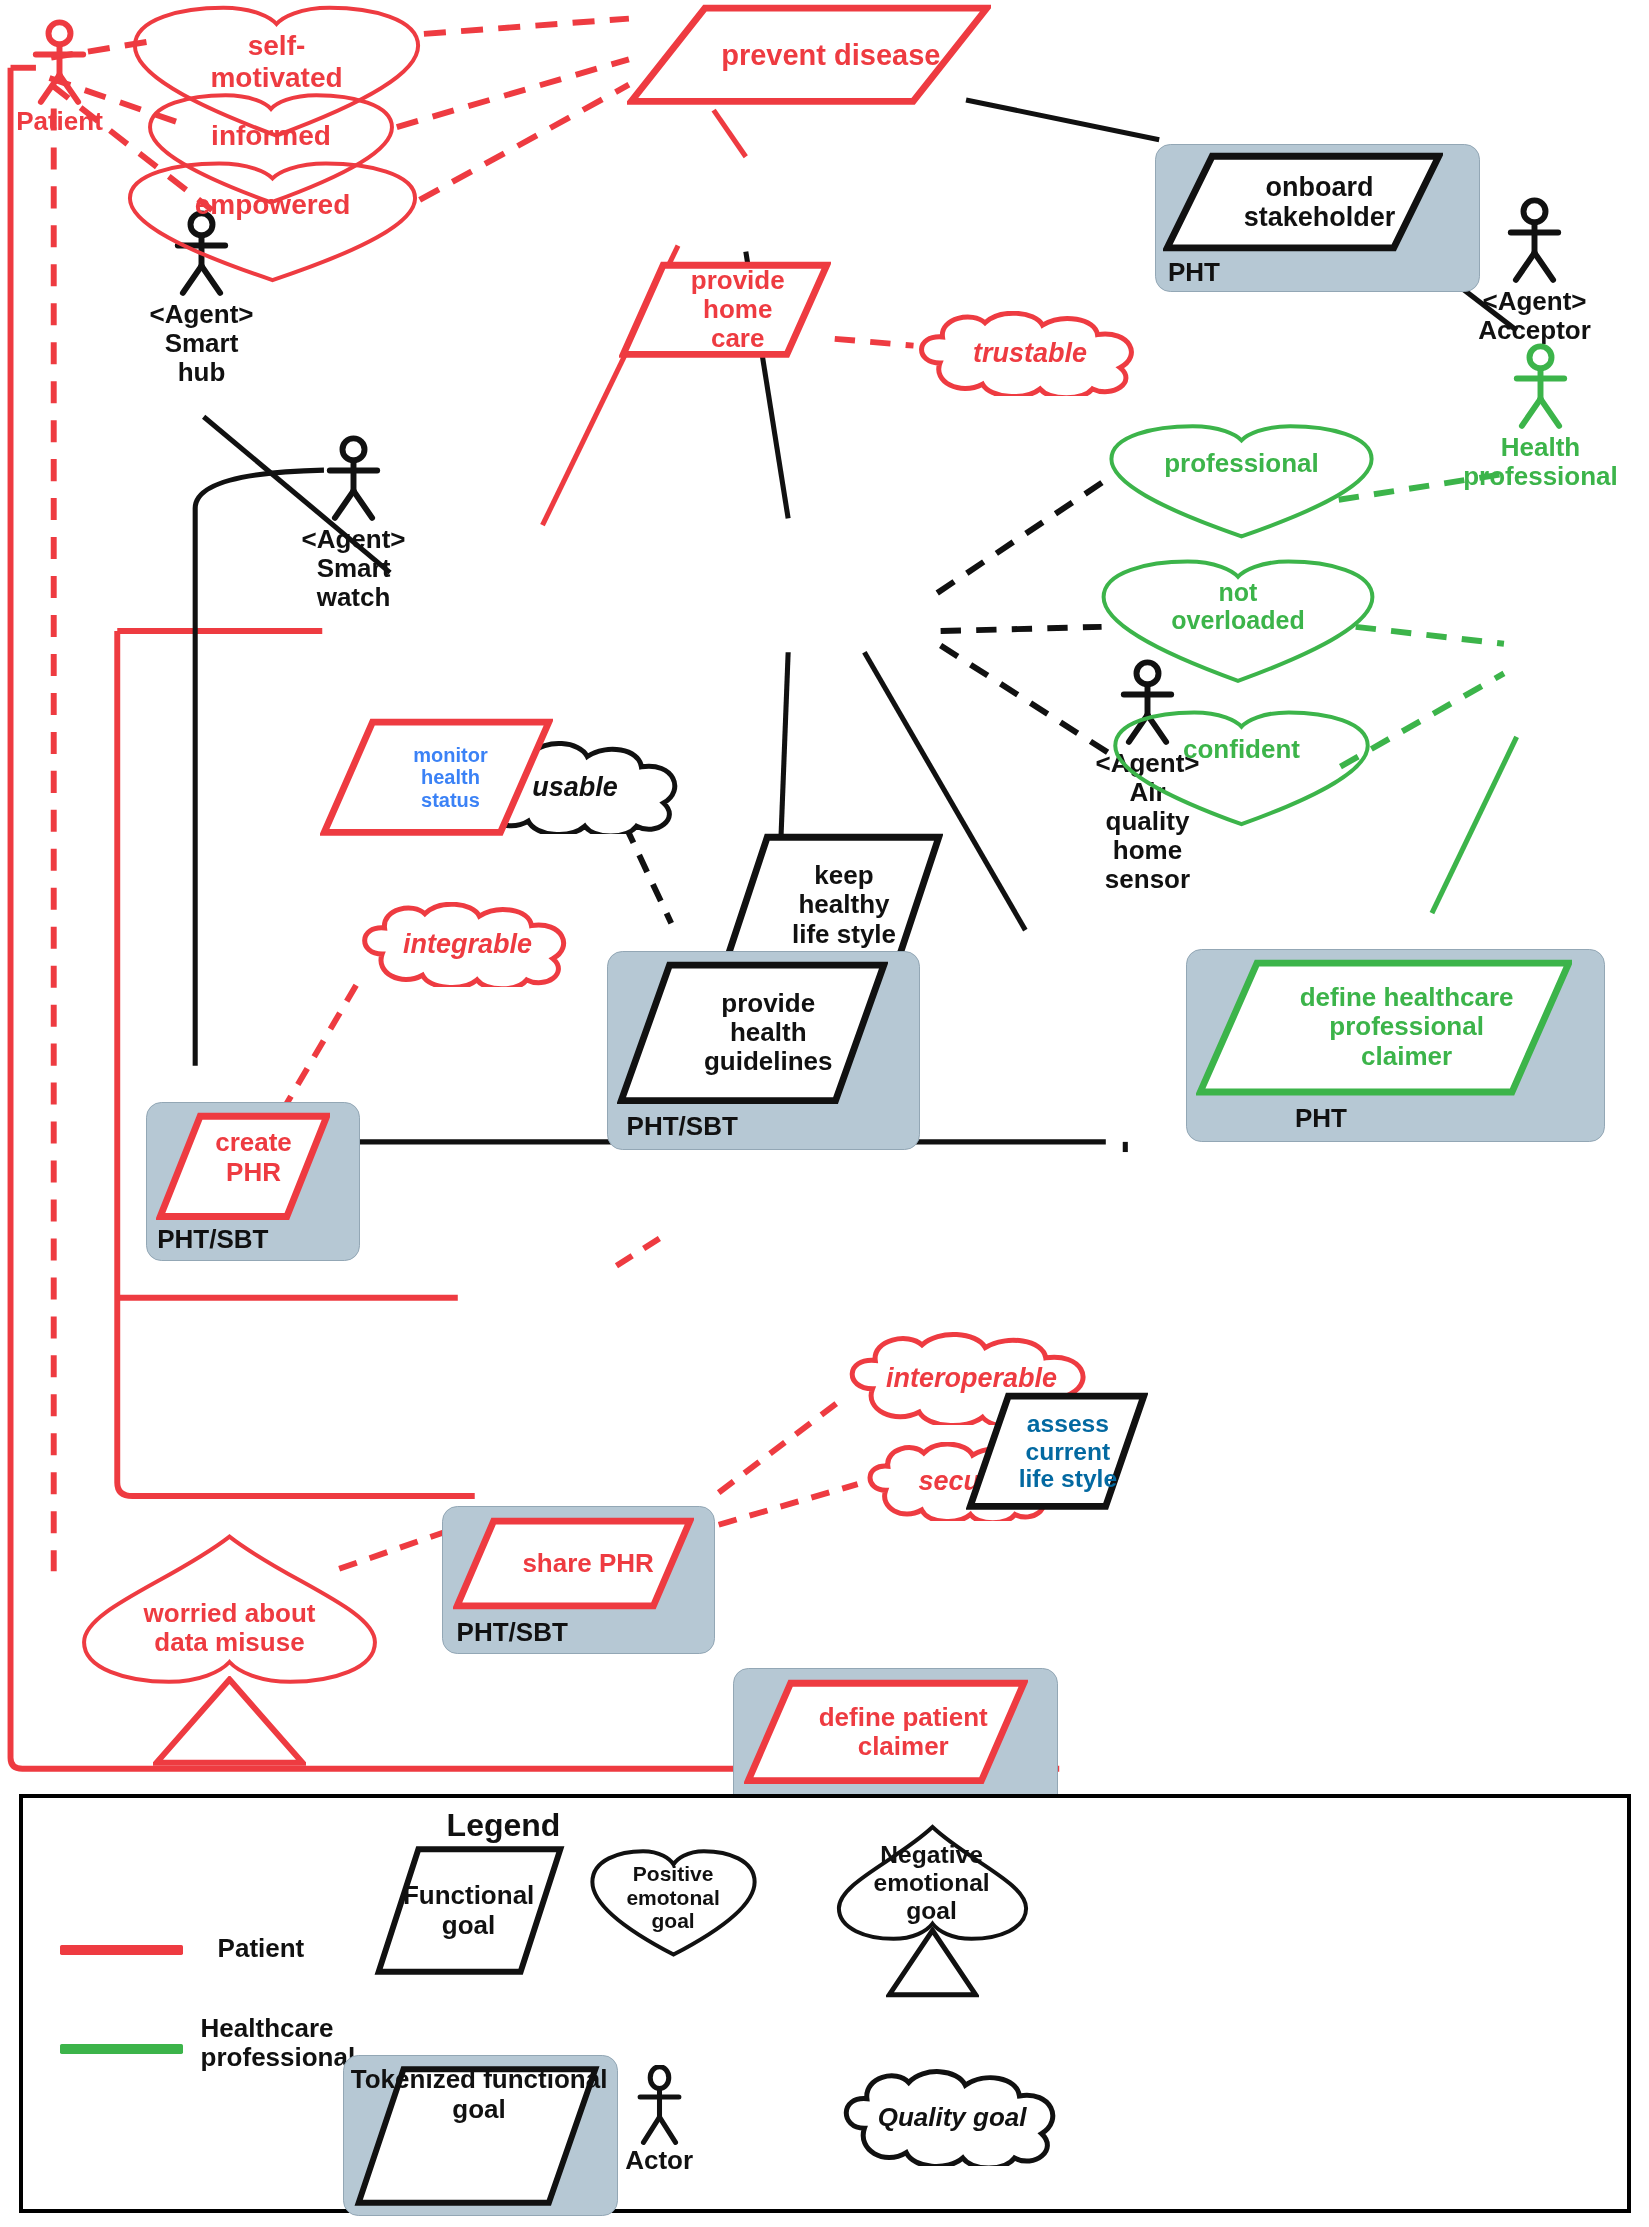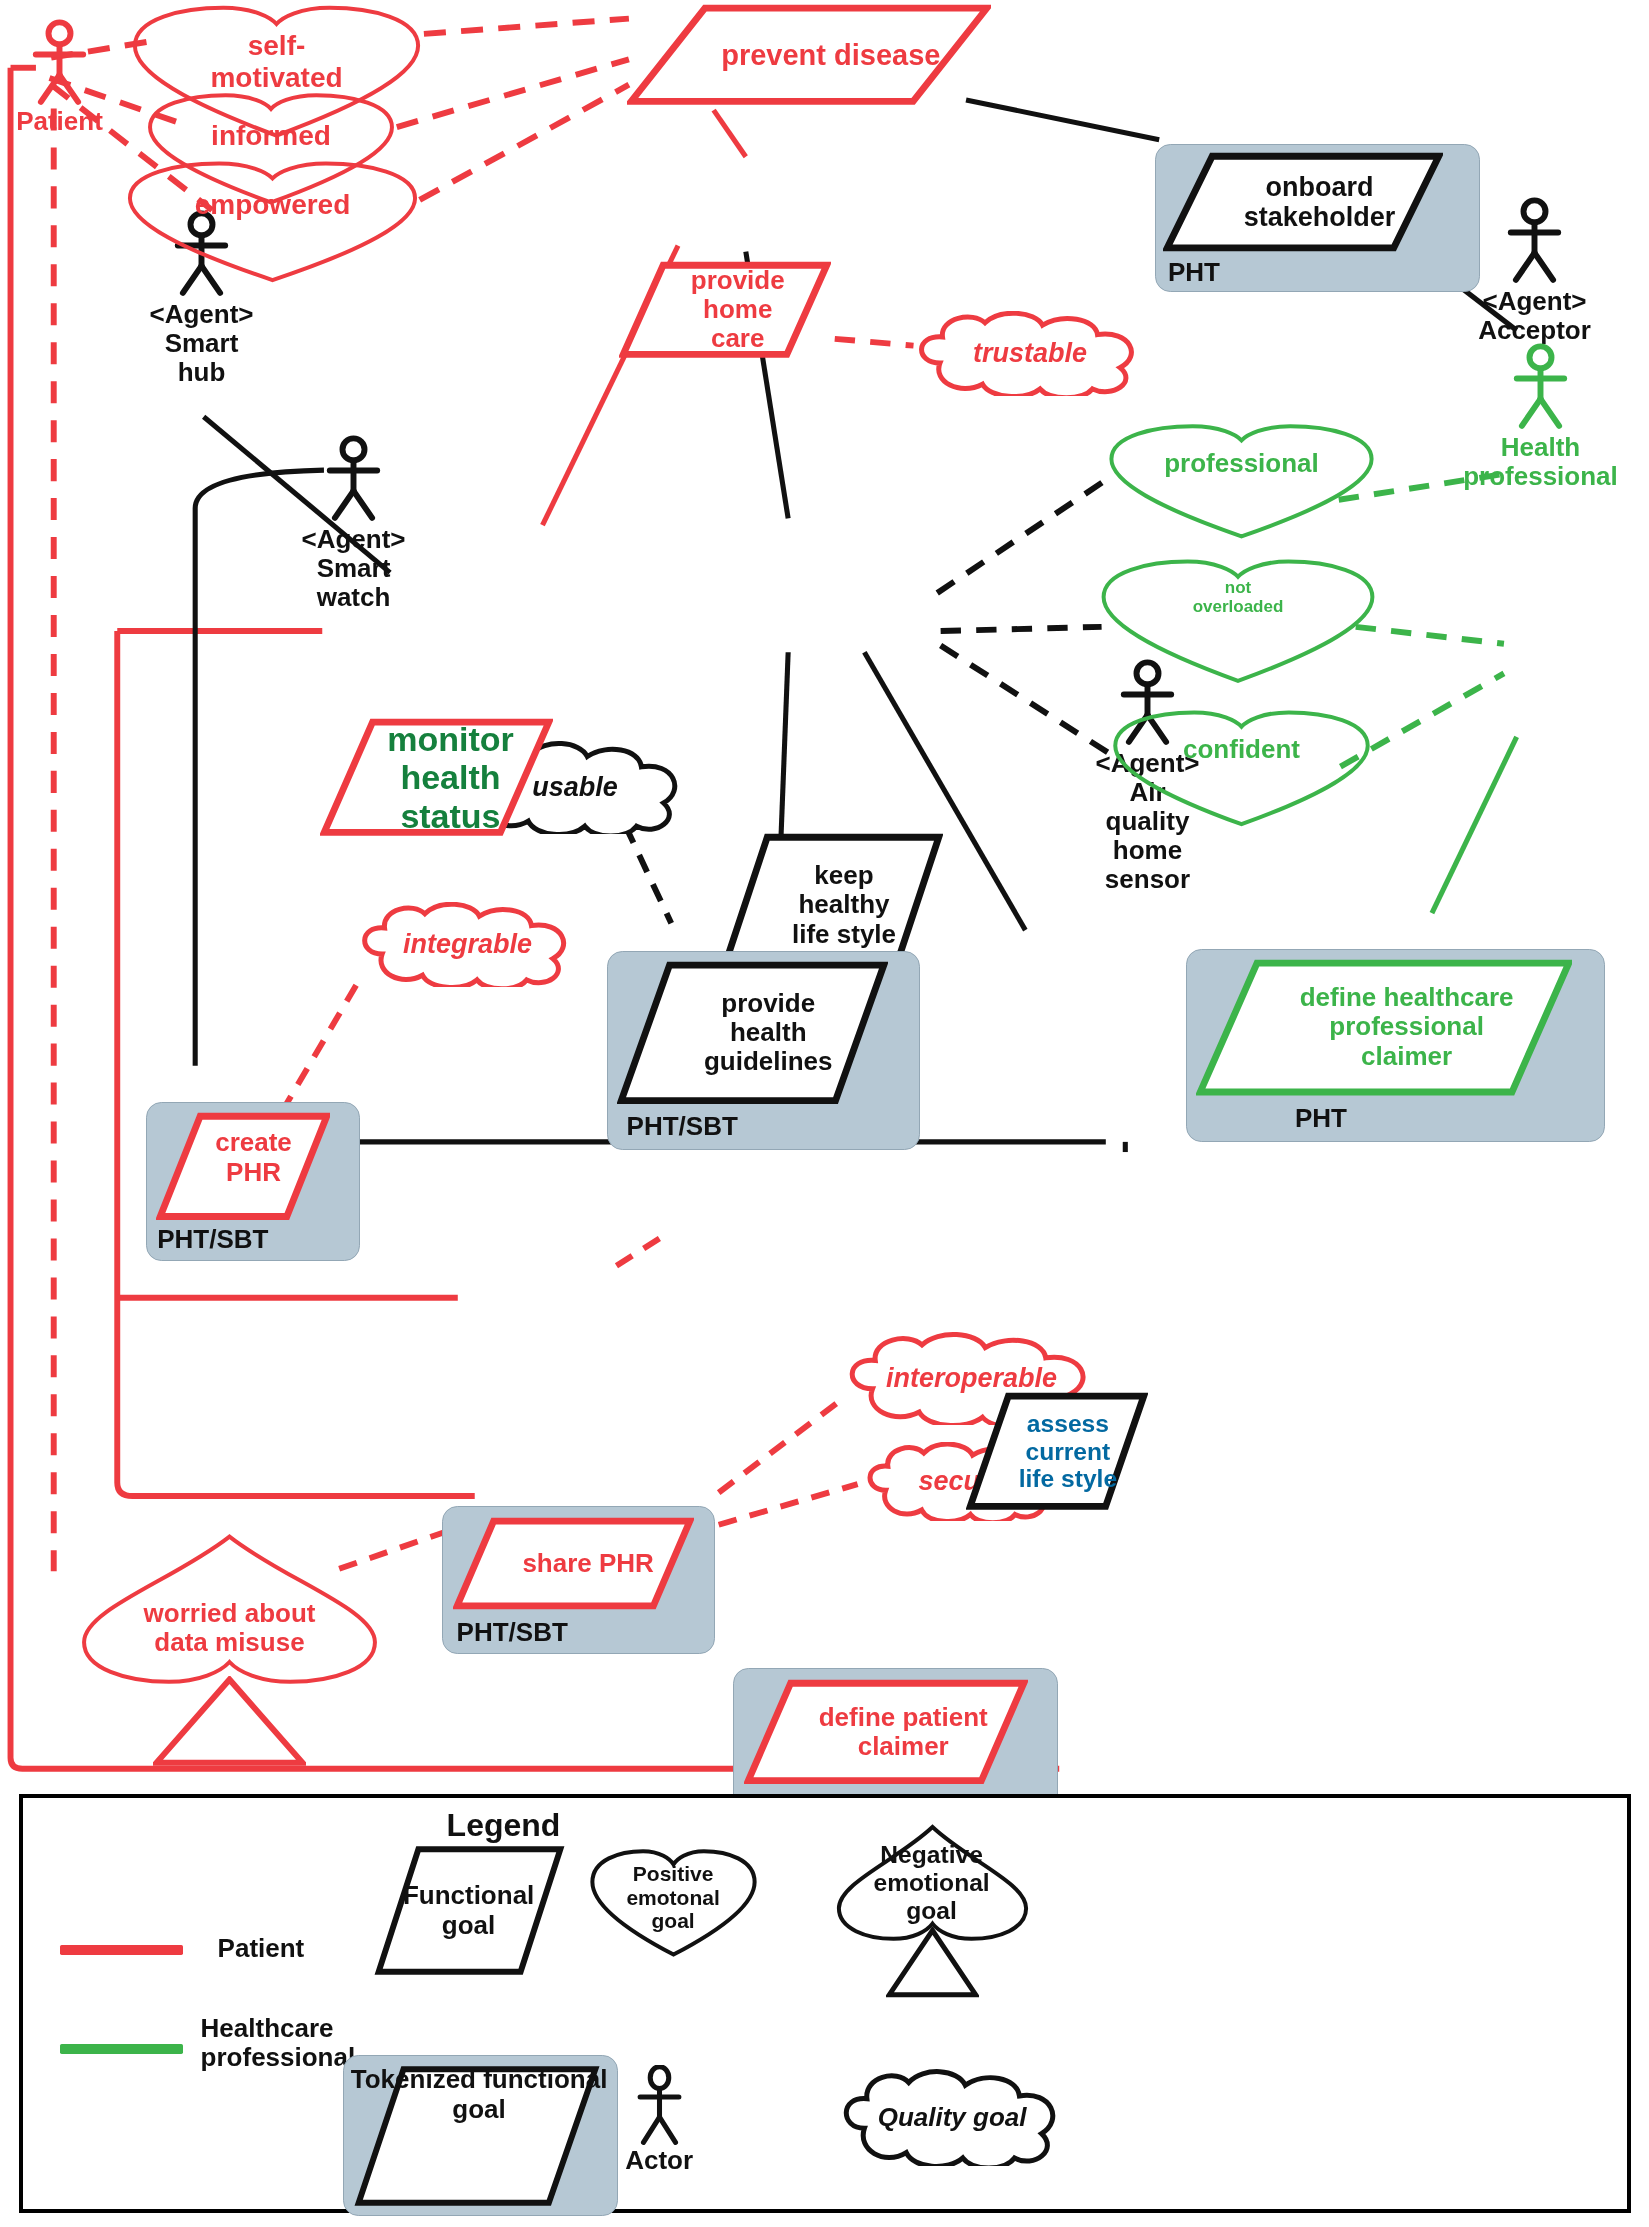--- a/index.html
+++ b/index.html
@@ -229,21 +229,21 @@
     <svg width="271" height="117" viewBox="0 0 100 100" preserveAspectRatio="none">
       <path d="M50 96 C 20 72 2 50 2 30 C 2 10 18 2 32 2 C 42 2 48 9 50 14 C 52 9 58 2 68 2 C 82 2 98 10 98 30 C 98 50 80 72 50 96 Z" fill="none" stroke="#3cb44a" stroke-width="4" vector-effect="non-scaling-stroke"></path>
     </svg>
     <span class="lbl" style="font-size:26px;color:#3cb44a;align-items:flex-start;padding-top:25.4px;">professional</span>
   </div>
 
   <div class="node" style="left:1098px;top:559px;width:280px;height:127px;">
     <svg width="280" height="127" viewBox="0 0 100 100" preserveAspectRatio="none">
       <path d="M50 96 C 20 72 2 50 2 30 C 2 10 18 2 32 2 C 42 2 48 9 50 14 C 52 9 58 2 68 2 C 82 2 98 10 98 30 C 98 50 80 72 50 96 Z" fill="none" stroke="#3cb44a" stroke-width="4" vector-effect="non-scaling-stroke"></path>
     </svg>
-    <span class="lbl" style="font-size:17px;color:#3cb44a;align-items:flex-start;padding-top:18.6px;">not
+    <span class="lbl" style="font-size:25px;color:#3cb44a;align-items:flex-start;padding-top:18.6px;">not
 overloaded</span>
   </div>
 
   <div class="node" style="left:1110px;top:710px;width:263px;height:119px;">
     <svg width="263" height="119" viewBox="0 0 100 100" preserveAspectRatio="none">
       <path d="M50 96 C 20 72 2 50 2 30 C 2 10 18 2 32 2 C 42 2 48 9 50 14 C 52 9 58 2 68 2 C 82 2 98 10 98 30 C 98 50 80 72 50 96 Z" fill="none" stroke="#3cb44a" stroke-width="4" vector-effect="non-scaling-stroke"></path>
     </svg>
     <span class="lbl" style="font-size:26px;color:#3cb44a;align-items:flex-start;padding-top:25.4px;">confident</span>
   </div>
 
@@ -312,21 +312,21 @@
     </svg>
     <span class="lbl" style="font-size:26px;color:#ee3b41;">provide
 home
 care</span>
   </div>
 
   <div class="node par" style="left:320px;top:519px;width:233px;height:119px;">
     <svg class="shape" viewBox="0 0 275 140" preserveAspectRatio="none">
       <path d="M62 5 L 270 5 L 213 135 L 5 135 Z" fill="#fff" stroke="#ee3b41" stroke-width="8"></path>
     </svg>
-    <span class="lbl" style="font-size:34px;color:#15803d;">monitor
+    <span class="lbl" style="font-size:20px;color:#3b82f6;">monitor
 health
 status</span>
   </div>
 
   <div class="node par" style="left:718px;top:515px;width:225px;height:144px;">
     <svg class="shape" viewBox="0 0 265 170" preserveAspectRatio="none">
       <path d="M58 5 L 260 5 L 207 165 L 5 165 Z" fill="#fff" stroke="#111" stroke-width="8"></path>
     </svg>
     <span class="lbl" style="font-size:26px;color:#111;">keep
 healthy

